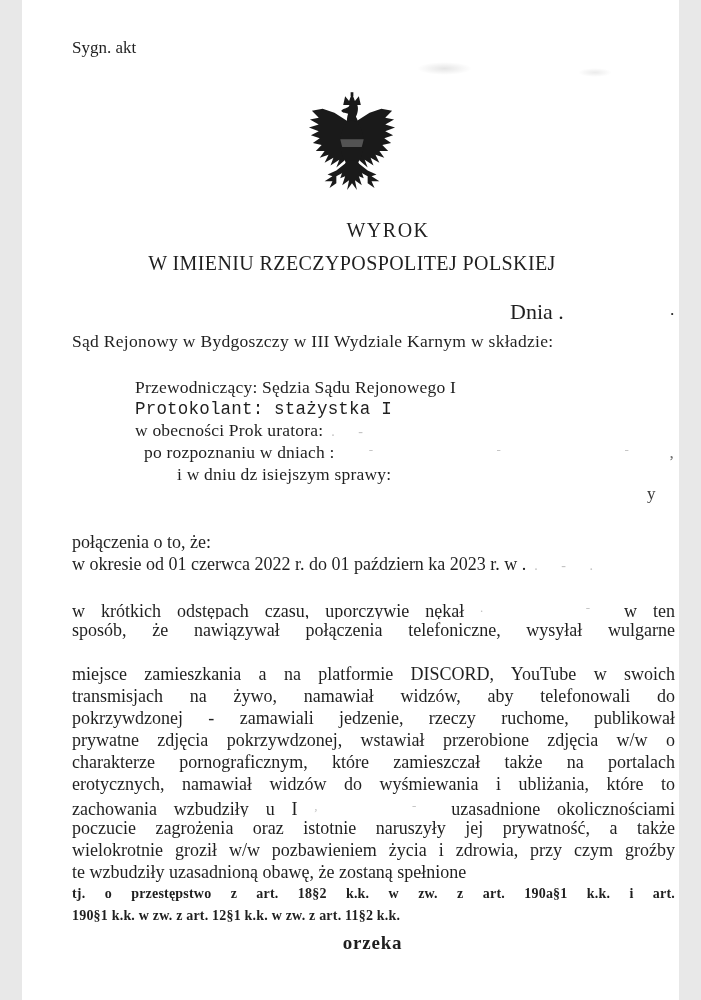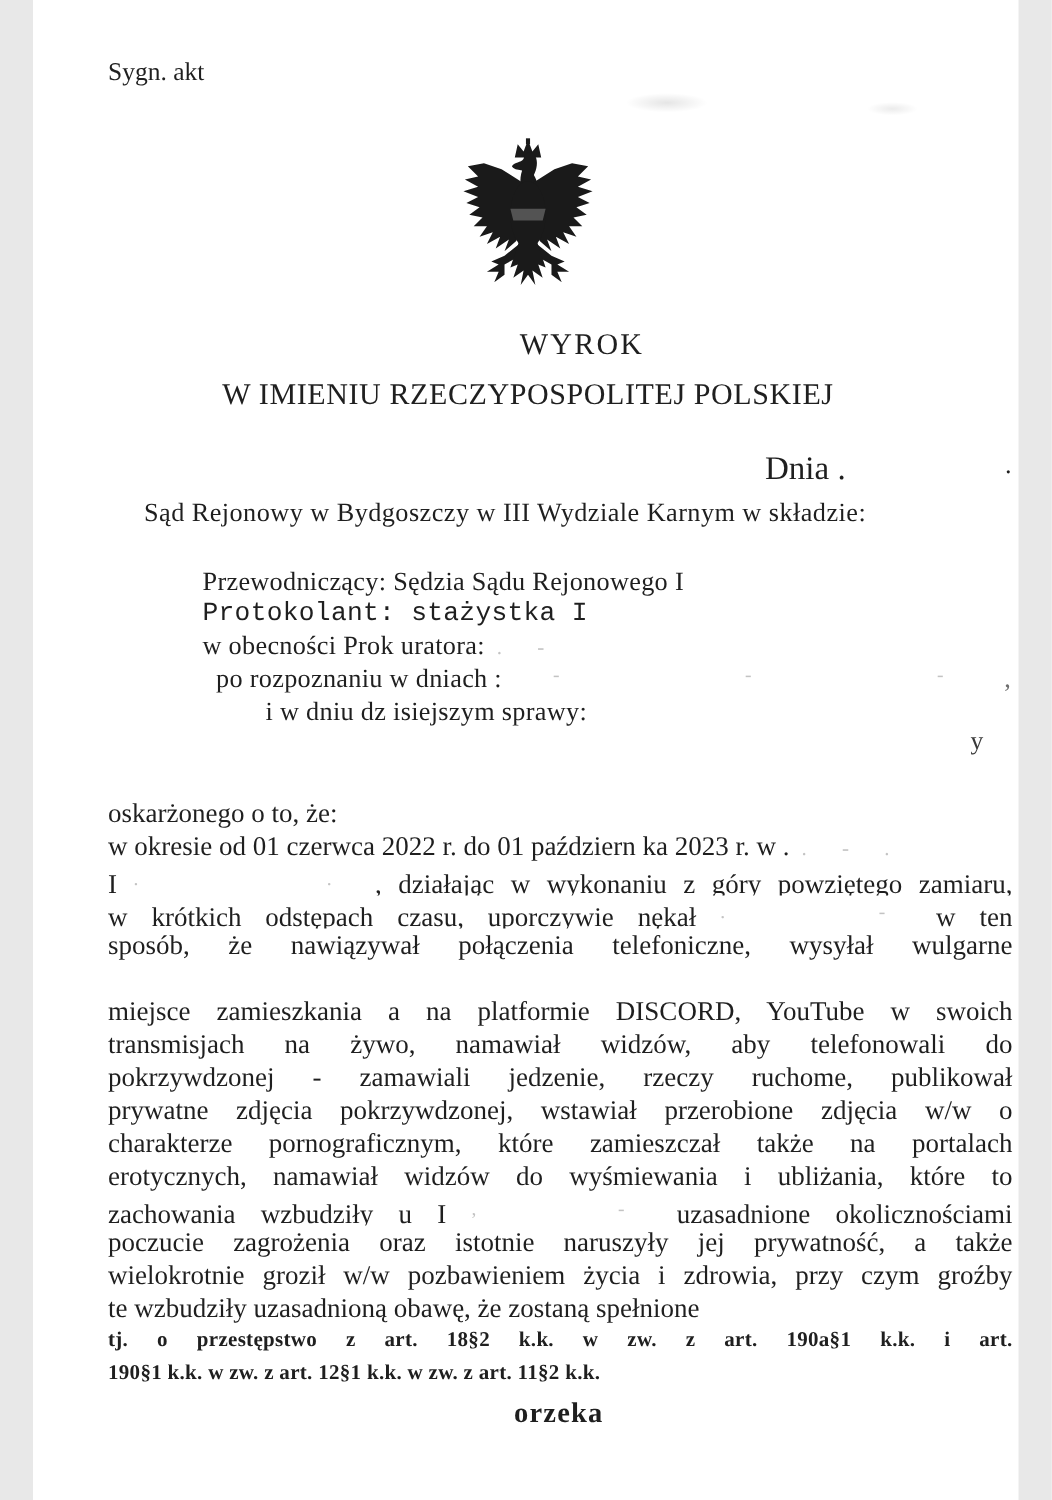--- a/index.html
+++ b/index.html
@@ -14,21 +14,21 @@
   .smudge1{left:395px;top:62px;width:55px;height:13px;border-radius:50%;
     background:radial-gradient(ellipse,rgba(0,0,0,.10),rgba(0,0,0,0) 70%);}
   .smudge2{left:556px;top:68px;width:34px;height:9px;border-radius:50%;
     background:radial-gradient(ellipse,rgba(0,0,0,.08),rgba(0,0,0,0) 70%);}
   .emblem{left:285px;top:92px;width:90px;height:110px;}
   .title-col{left:0;width:660px;text-align:center;}
   .doc-title{top:219px;font-size:20px;letter-spacing:1.5px;padding-left:36px;}
   .doc-subtitle{top:252px;font-size:20px;letter-spacing:.4px;}
   .date-line{left:488px;top:299px;font-size:22px;}
   .date-dot{left:648px;top:299px;font-size:17.5px;}
-  .court-line{left:50px;top:331px;font-size:17.5px;letter-spacing:.3px;margin-left:24px;}
+  .court-line{left:50px;top:331px;font-size:17.5px;letter-spacing:.3px;}
   .comp{font-size:17.5px;letter-spacing:.2px;white-space:nowrap;}
   .c1{left:113px;top:377px;}
   .c2{left:113px;top:399px;font-family:Liberation Mono, monospace;}
   .c3{left:113px;top:420px;}
   .c4{left:122px;top:442px;width:530px;display:flex;align-items:flex-start;}
   .c5{left:155px;top:464px;}
   .stray-y{left:625px;top:484px;font-size:17px;color:#3a3a3a;}
   .hearing-fill{flex:1;overflow:hidden;height:20px;color:#c3c3c3;
     font-size:13px;word-spacing:120px;padding-left:34px;white-space:nowrap;}
   .hearing-comma{color:#6d6d6d;}
@@ -92,29 +92,24 @@
   <div class="abs comp c3"><span>w obecności Prok uratora:</span><span class="inline-faint">. -</span></div>
   <div class="abs comp c4">
     <span>po rozpoznaniu w dniach :</span>
     <span class="hearing-fill">- - -</span>
     <span class="hearing-comma">,</span>
   </div>
   <div class="abs comp c5">i w dniu dz isiejszym sprawy:</div>
 
   <div class="abs stray-y">y</div>
 
-  <div class="bline" style="top:531px">oskarżonego o to, że:</div>
+  <div class="bline" style="top:531px">połączenia o to, że:</div>
 
   <div class="bline" style="top:553px"><span>w okresie od 01 czerwca 2022 r. do 01 październ ka 2023 r. w .</span><span class="inline-faint">. - .</span></div>
 
-  <div class="bline just" style="top:575px">
-    <span>I</span>
-    <span class="gap g-150">. .</span>
-    <span>, działając w wykonaniu z góry powziętego zamiaru,</span>
-  </div>
 
   <div class="bline just" style="top:597px">
     <span>w krótkich odstępach czasu, uporczywie nękał</span>
     <span class="gap g-128">. -</span>
     <span>w ten</span>
   </div>
 
   <div class="bline just" style="top:619px">sposób, że nawiązywał połączenia telefoniczne, wysyłał wulgarne</div>
   <div class="bline just" style="top:663px">miejsce zamieszkania a na platformie DISCORD, YouTube w swoich</div>
   <div class="bline just" style="top:685px">transmisjach na żywo, namawiał widzów, aby telefonowali do</div>

